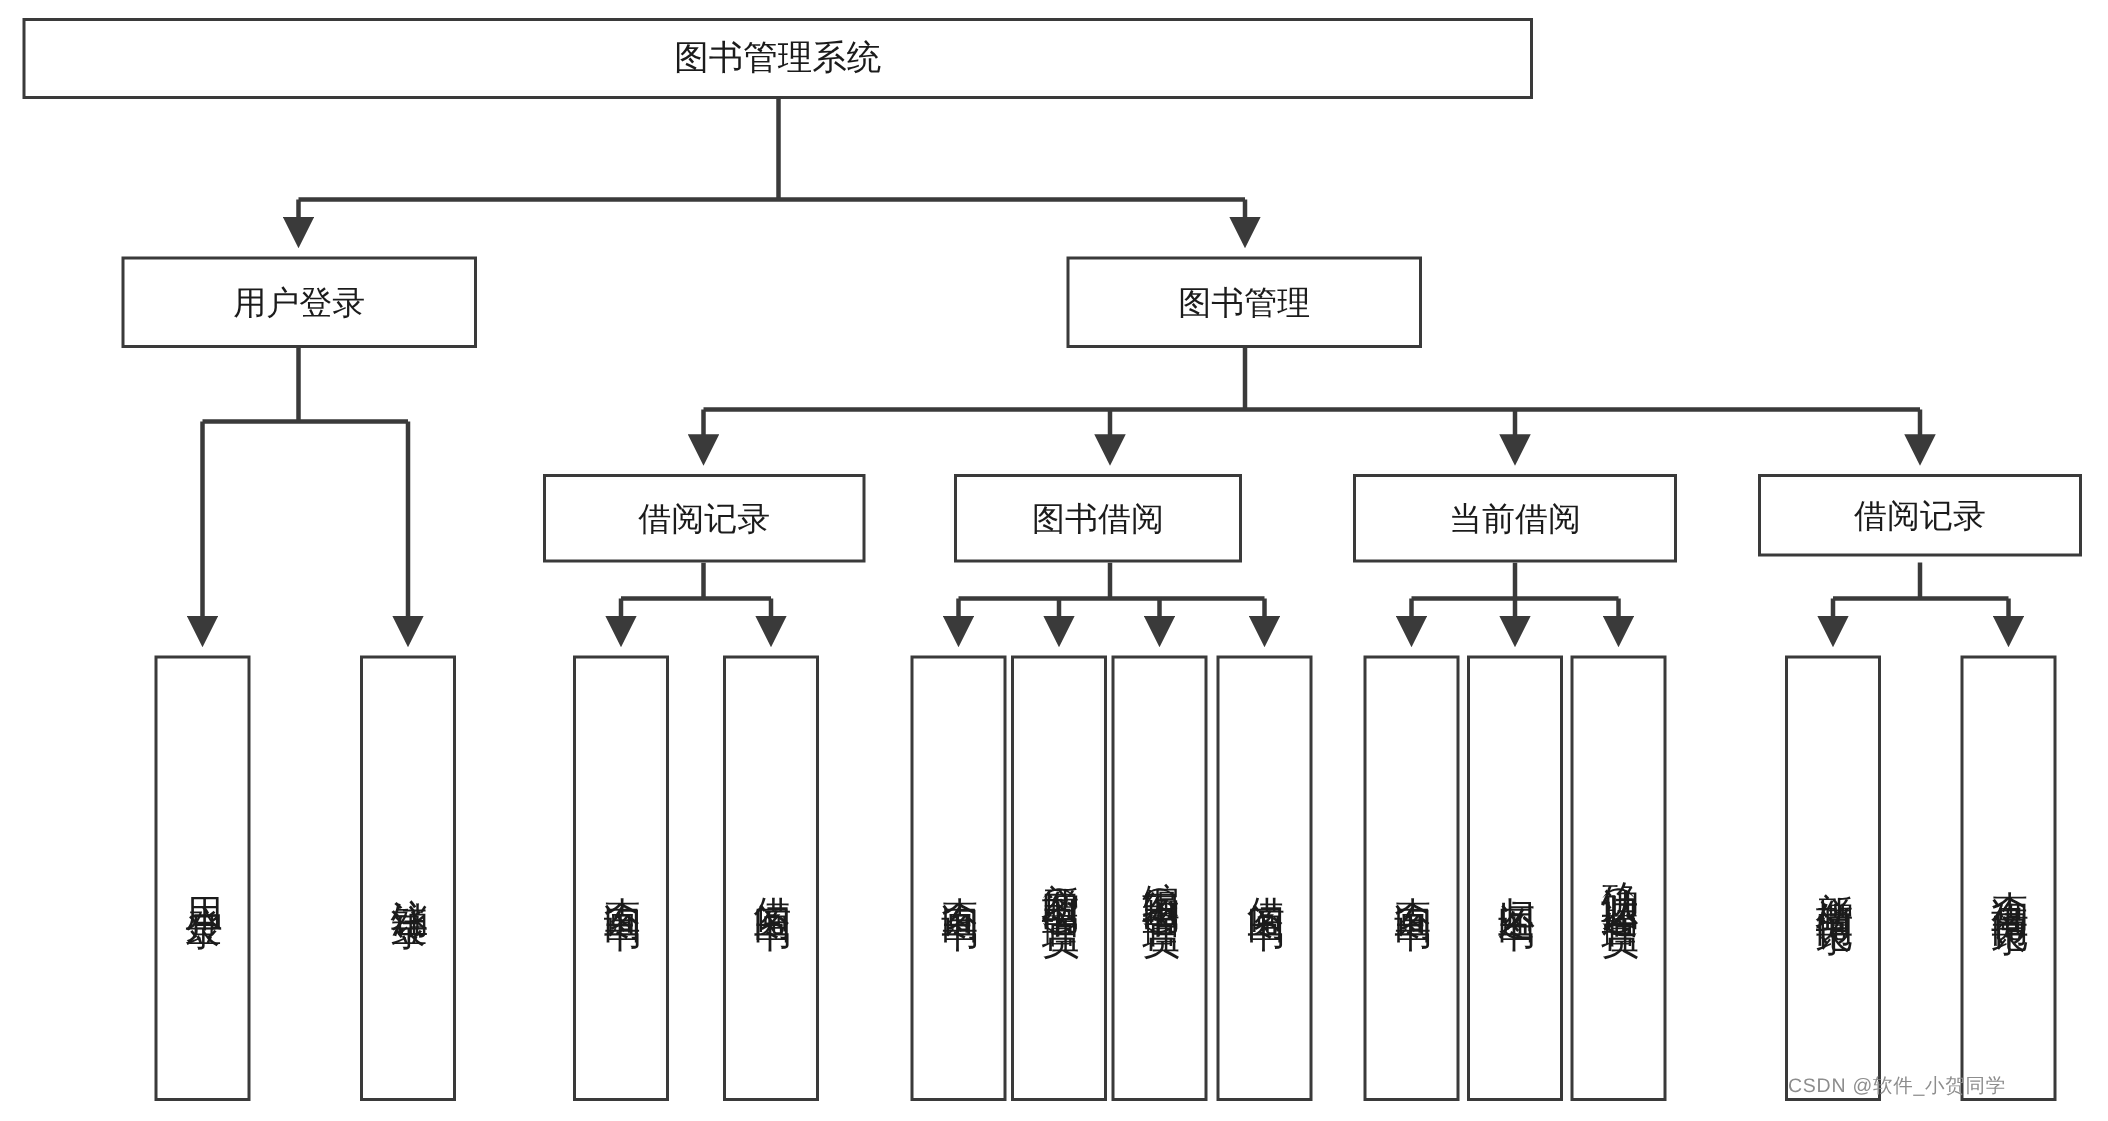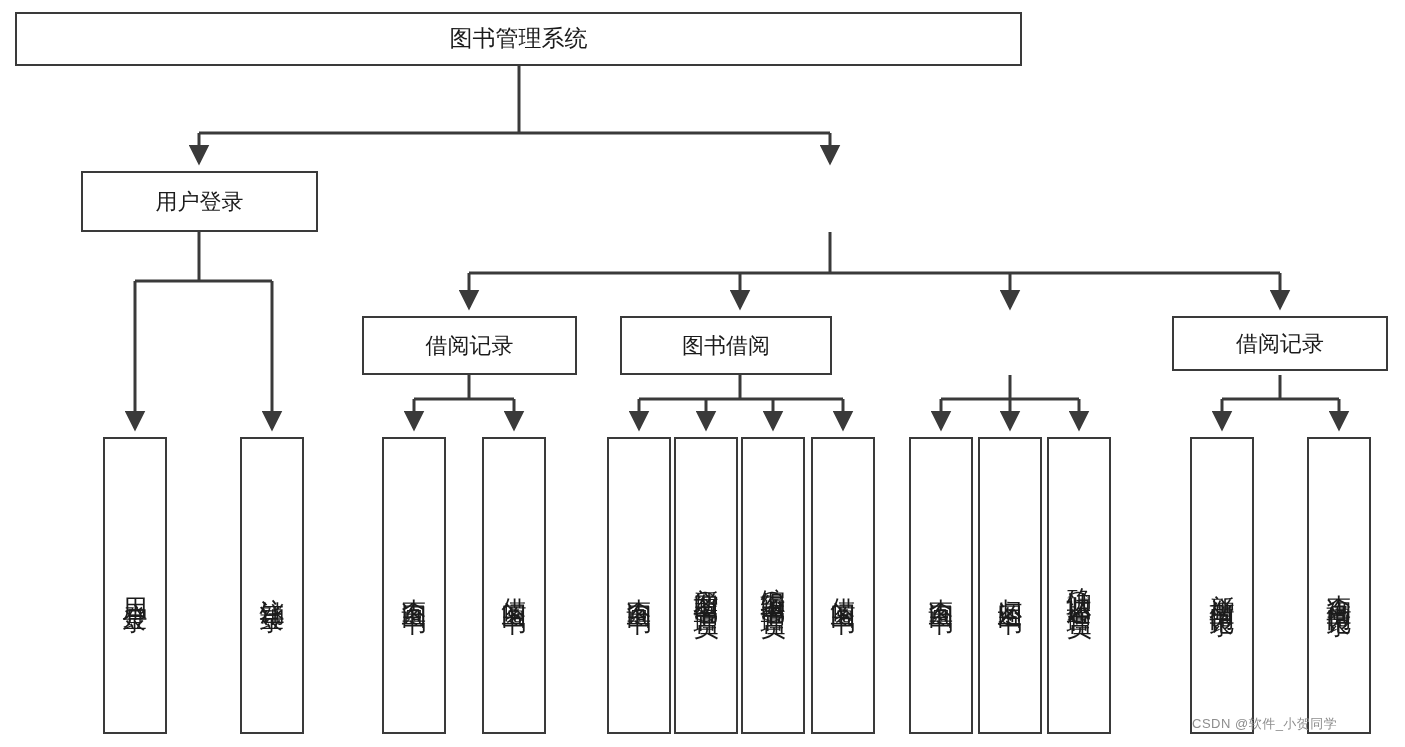--- a/index.html
+++ b/index.html
@@ -121,26 +121,32 @@
     </g>
   </svg>
 
   <div class="node root" style="left:15px; top:12px; width:1007px; height:54px;">
     <span class="lbl">图书管理系统</span>
   </div>
 
   <div class="node horiz" style="left:81px; top:171px; width:237px; height:61px;">
     <span class="lbl">用户登录</span>
   </div>
+  <div class="node horiz" style="left:711px; top:171px; width:237px; height:61px;">
+    <span class="lbl">图书管理</span>
+  </div>
 
   <div class="node horiz" style="left:362px; top:316px; width:215px; height:59px;">
     <span class="lbl">借阅记录</span>
   </div>
-  <div class="node horiz" style="left:620px; top:316px; width:212px; height:59px;">
+  <div class="node horiz" style="left:636px; top:316px; width:192px; height:59px;">
     <span class="lbl">图书借阅</span>
+  </div>
+  <div class="node horiz" style="left:902px; top:316px; width:216px; height:59px;">
+    <span class="lbl">当前借阅</span>
   </div>
   <div class="node horiz" style="left:1172px; top:316px; width:216px; height:55px;">
     <span class="lbl">借阅记录</span>
   </div>
 
   <div class="node leaf" style="left:103px; top:437px; width:64px; height:297px;">
     <span class="lbl">用户登录</span>
   </div>
   <div class="node leaf" style="left:240px; top:437px; width:64px; height:297px;">
     <span class="lbl">注销登录</span>

